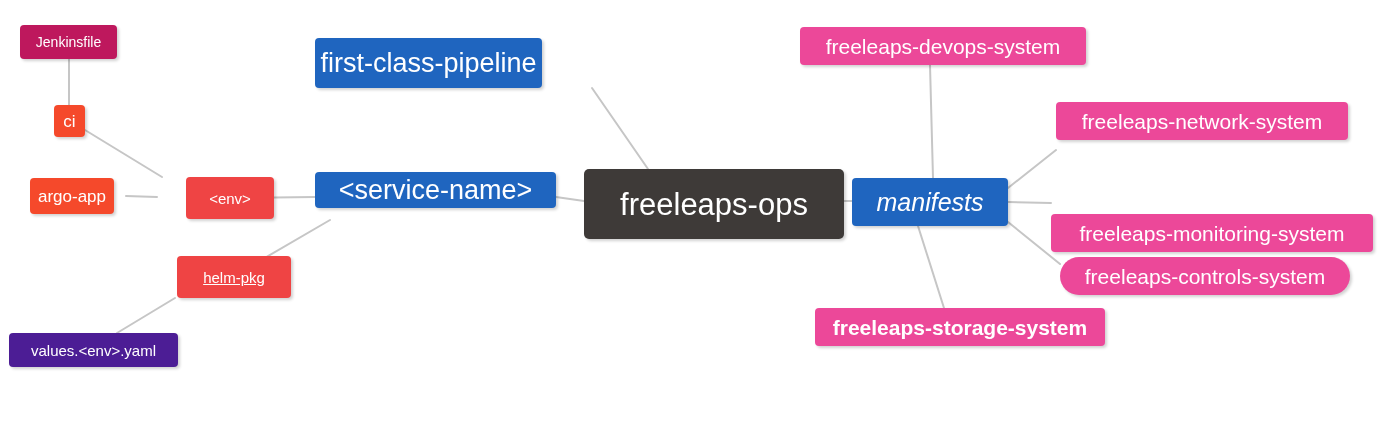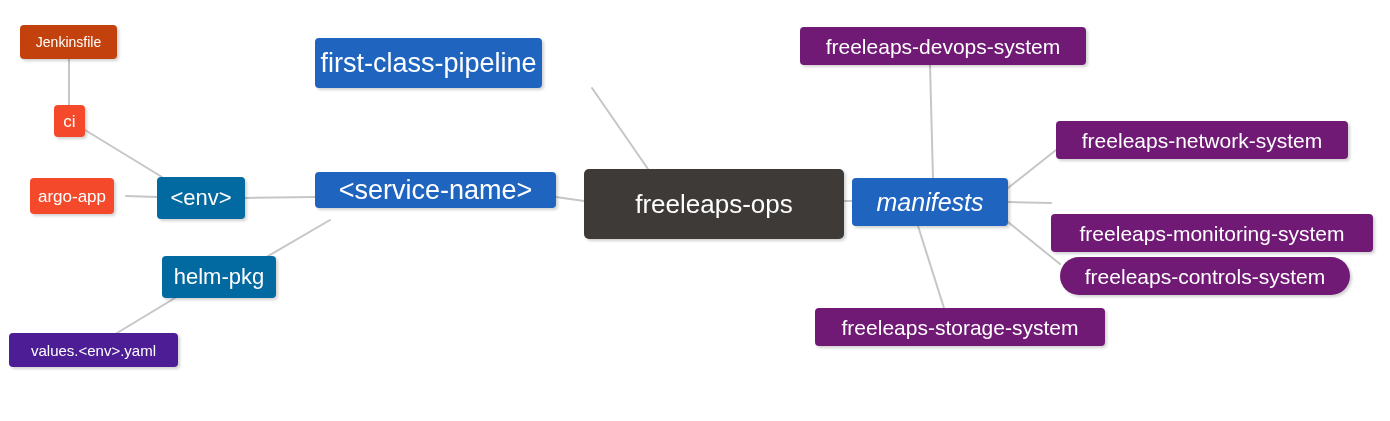--- a/index.html
+++ b/index.html
@@ -41,50 +41,51 @@
     user-select: none;
   }
   .mm-node .mm-label {
     display: block;
     padding: 0 10px;
   }
 
   
   .n-root {
     background: #3e3a38;
-    font-size: 26px;
+    font-size: 31px;
     border-radius: 5px;
   }
   .n-blue {
     background: #1f65bf;
     font-size: 27px;
   }
   .n-blue-sm {
     background: #1f65bf;
     font-size: 25px;
     font-style: italic;
   }
   .n-green {
-    background: #701a75;
+    background: #ec4899;
     font-size: 21px;
   }
   .n-green-sm {
-    background: #0369a1;
-    font-size: 22px;
+    background: #ef4444;
+    font-size: 15px;
+    margin-left: 29px;
   }
   .n-red {
     background: #f5492b;
     font-size: 17px;
   }
   .n-red-xs {
     background: #4c1d95;
     font-size: 15px;
   }
   .n-orange {
-    background: #c2410c;
+    background: #be185d;
     font-size: 14px;
   }
 </style>
 </head>
 <body>
 
 <div id="mindmap-canvas">
   <svg id="edge-layer" viewBox="0 0 1390 421" width="1390" height="421" xmlns="http://www.w3.org/2000/svg">
       <line x1="556" y1="197" x2="584" y2="201" stroke="#c6c6c6" stroke-width="2" stroke-linecap="round"></line>
       <line x1="592" y1="88" x2="648" y2="169" stroke="#c6c6c6" stroke-width="2" stroke-linecap="round"></line>
@@ -110,36 +111,36 @@
       </div>
       <div class="mm-node n-blue" style="left: 315px; top: 38px; width: 227px; height: 50px;">
         <span class="mm-label">first-class-pipeline</span>
       </div>
       <div class="mm-node n-blue-sm" style="left: 852px; top: 178px; width: 156px; height: 48px;">
         <span class="mm-label">manifests</span>
       </div>
       <div class="mm-node n-green-sm" style="left: 157px; top: 177px; width: 88px; height: 42px;">
         <span class="mm-label">&lt;env&gt;</span>
       </div>
-      <div class="mm-node n-green-sm" style="left: 162px; top: 256px; width: 114px; height: 42px;">
+      <div class="mm-node n-green-sm" style="left: 148px; top: 256px; width: 114px; height: 42px; text-decoration: underline;">
         <span class="mm-label">helm-pkg</span>
       </div>
       <div class="mm-node n-green" style="left: 800px; top: 27px; width: 286px; height: 38px;">
         <span class="mm-label">freeleaps-devops-system</span>
       </div>
-      <div class="mm-node n-green" style="left: 1056px; top: 121px; width: 292px; height: 38px;">
+      <div class="mm-node n-green" style="left: 1056px; top: 102px; width: 292px; height: 38px;">
         <span class="mm-label">freeleaps-network-system</span>
       </div>
       <div class="mm-node n-green" style="left: 1051px; top: 186px; width: 322px; height: 38px; margin-top: 28px;">
         <span class="mm-label">freeleaps-monitoring-system</span>
       </div>
       <div class="mm-node n-green" style="left: 1060px; top: 257px; width: 290px; height: 38px; border-radius: 19px;">
         <span class="mm-label">freeleaps-controls-system</span>
       </div>
-      <div class="mm-node n-green" style="left: 815px; top: 308px; width: 290px; height: 38px;">
+      <div class="mm-node n-green" style="left: 815px; top: 308px; width: 290px; height: 38px; font-weight: bold;">
         <span class="mm-label">freeleaps-storage-system</span>
       </div>
       <div class="mm-node n-red" style="left: 54px; top: 105px; width: 31px; height: 32px; text-align: right;">
         <span class="mm-label">ci</span>
       </div>
       <div class="mm-node n-red" style="left: 30px; top: 178px; width: 84px; height: 36px;">
         <span class="mm-label">argo-app</span>
       </div>
       <div class="mm-node n-red-xs" style="left: 9px; top: 333px; width: 169px; height: 34px;">
         <span class="mm-label">values.&lt;env&gt;.yaml</span>

